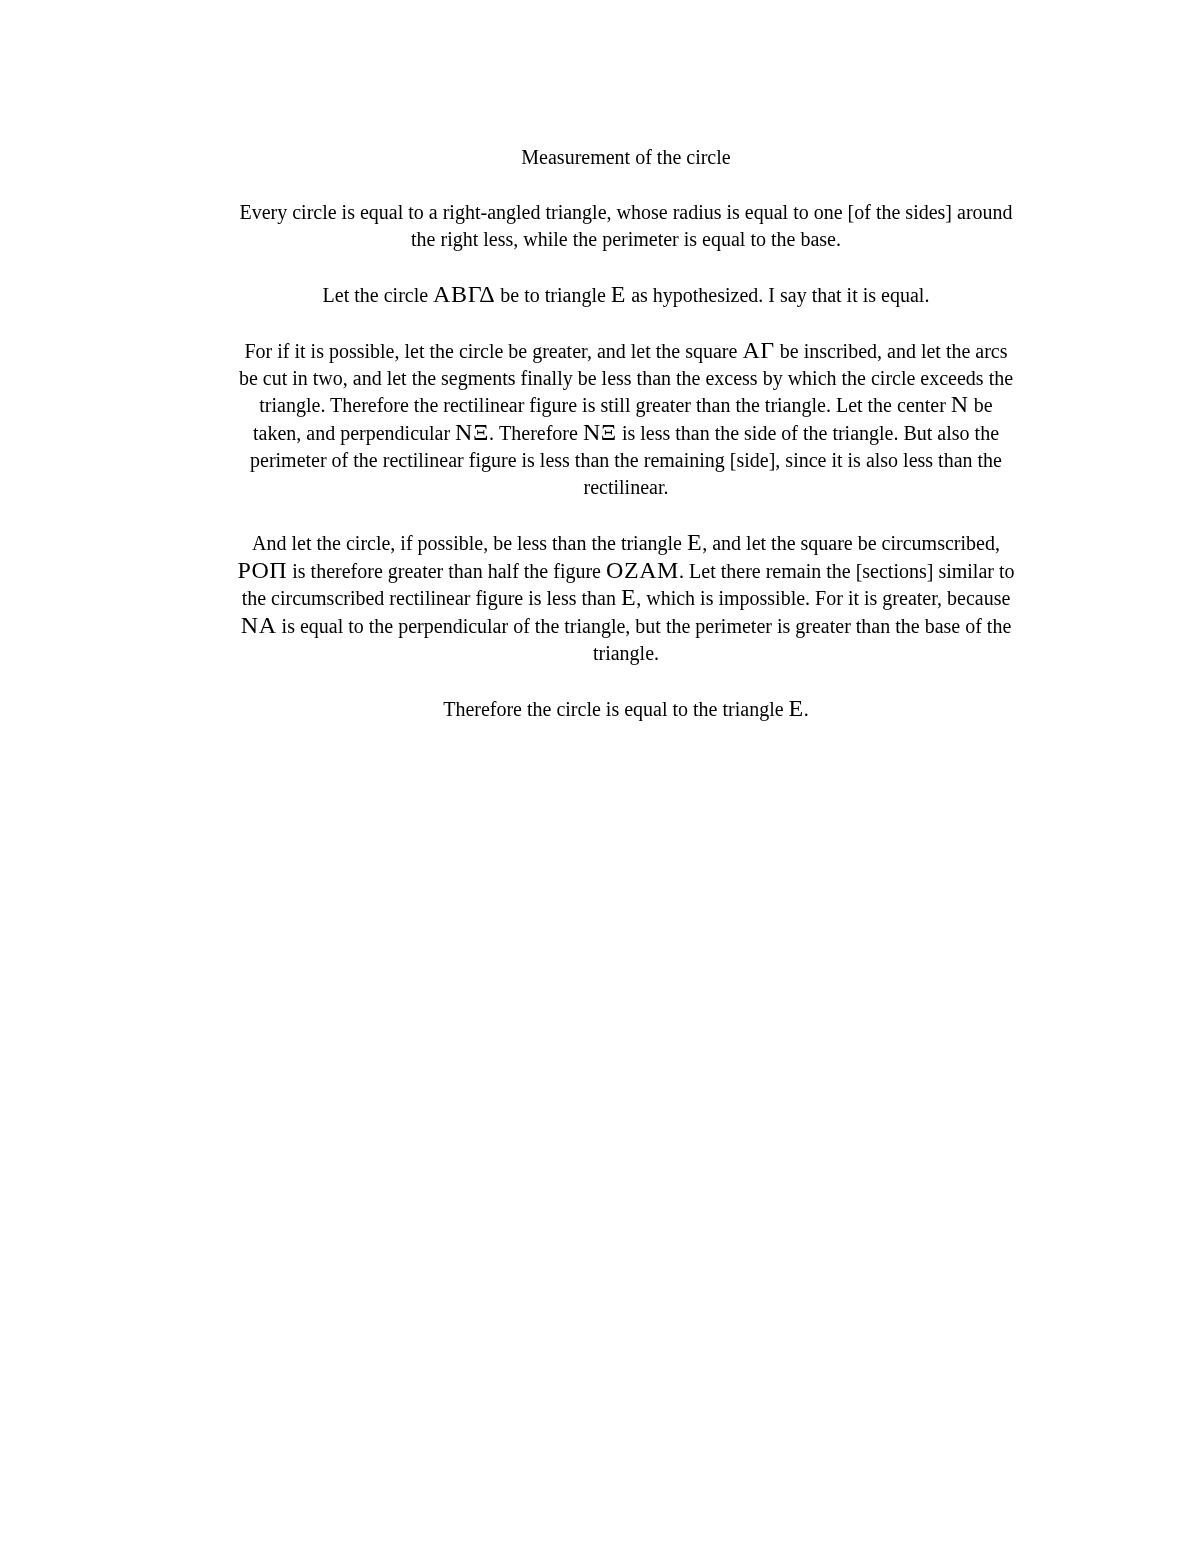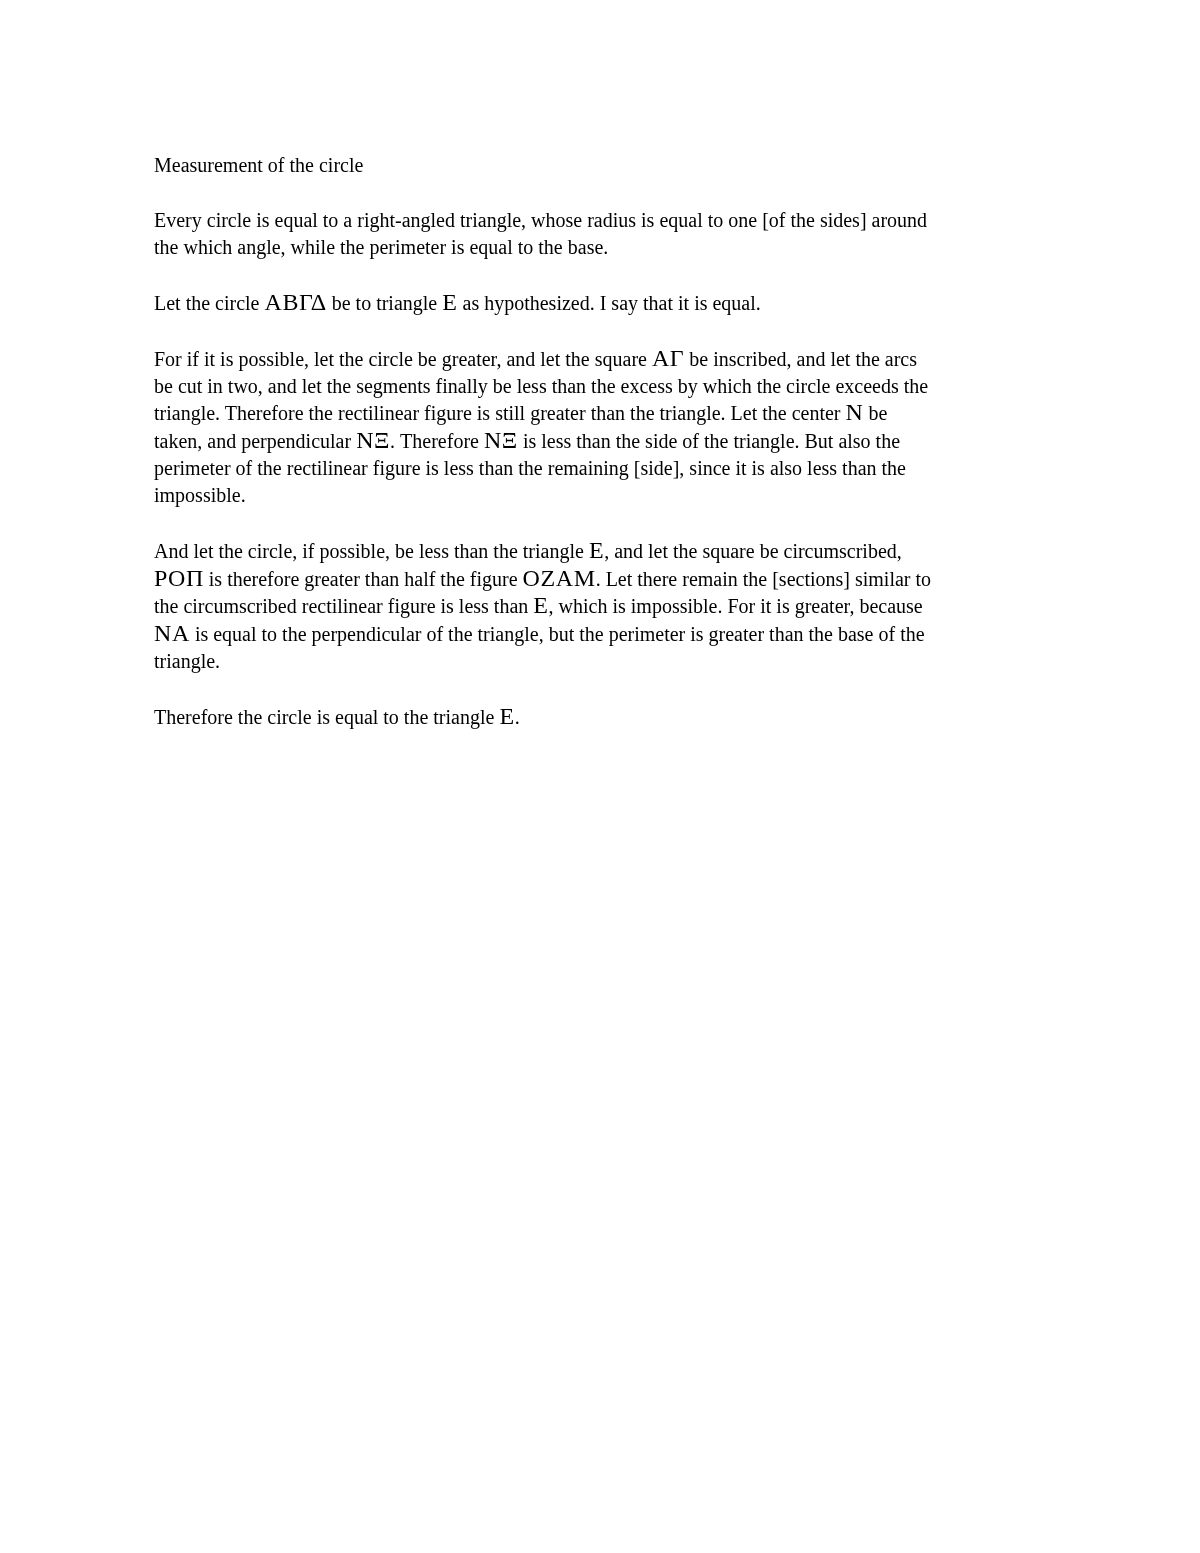--- a/index.html
+++ b/index.html
@@ -16,54 +16,54 @@
     box-sizing: border-box;
     width: 1200px;
     height: 1553px;
     padding: 140px 90px 0 142px;
     font-family: "Liberation Serif", "DejaVu Serif", serif;
     font-size: 20px;
     line-height: 26.8px;
     color: #000000;
     background: #ffffff;
   }
-  .para { margin: 12px; }
+  .para { margin: 4px; text-align: center; }
   .para + .para { margin-top: 28.2px; font-family: Liberation Serif, serif; }
   .line { white-space: pre; }
   
   .gk {
     font-size: 24px;
     letter-spacing: 0.6px;
   }
 </style>
 </head>
 <body>
 
 <div class="page">
 
   <div class="para">
     <div class="line">Measurement of the circle</div>
   </div>
 
   <div class="para">
     <div class="line">Every circle is equal to a right-angled triangle, whose radius is equal to one [of the sides] around</div>
-    <div class="line">the which angle, while the perimeter is equal to the base.</div>
+    <div class="line">the right less, while the perimeter is equal to the base.</div>
   </div>
 
   <div class="para">
     <div class="line">Let the circle <span class="gk">ΑΒΓΔ</span> be to triangle <span class="gk">Ε</span> as hypothesized. I say that it is equal.</div>
   </div>
 
   <div class="para">
     <div class="line">For if it is possible, let the circle be greater, and let the square <span class="gk">ΑΓ</span> be inscribed, and let the arcs</div>
     <div class="line">be cut in two, and let the segments finally be less than the excess by which the circle exceeds the</div>
     <div class="line">triangle. Therefore the rectilinear figure is still greater than the triangle. Let the center <span class="gk">Ν</span> be</div>
     <div class="line">taken, and perpendicular <span class="gk">ΝΞ</span>. Therefore <span class="gk">ΝΞ</span> is less than the side of the triangle. But also the</div>
     <div class="line">perimeter of the rectilinear figure is less than the remaining [side], since it is also less than the</div>
-    <div class="line">impossible.</div>
+    <div class="line">rectilinear.</div>
   </div>
 
   <div class="para">
     <div class="line">And let the circle, if possible, be less than the triangle <span class="gk">Ε</span>, and let the square be circumscribed,</div>
     <div class="line"><span class="gk">ΡΟΠ</span> is therefore greater than half the figure <span class="gk">ΟΖΑΜ</span>. Let there remain the [sections] similar to</div>
     <div class="line">the circumscribed rectilinear figure is less than <span class="gk">Ε</span>, which is impossible. For it is greater, because</div>
     <div class="line"><span class="gk">ΝΑ</span> is equal to the perpendicular of the triangle, but the perimeter is greater than the base of the</div>
     <div class="line">triangle.</div>
   </div>
 

